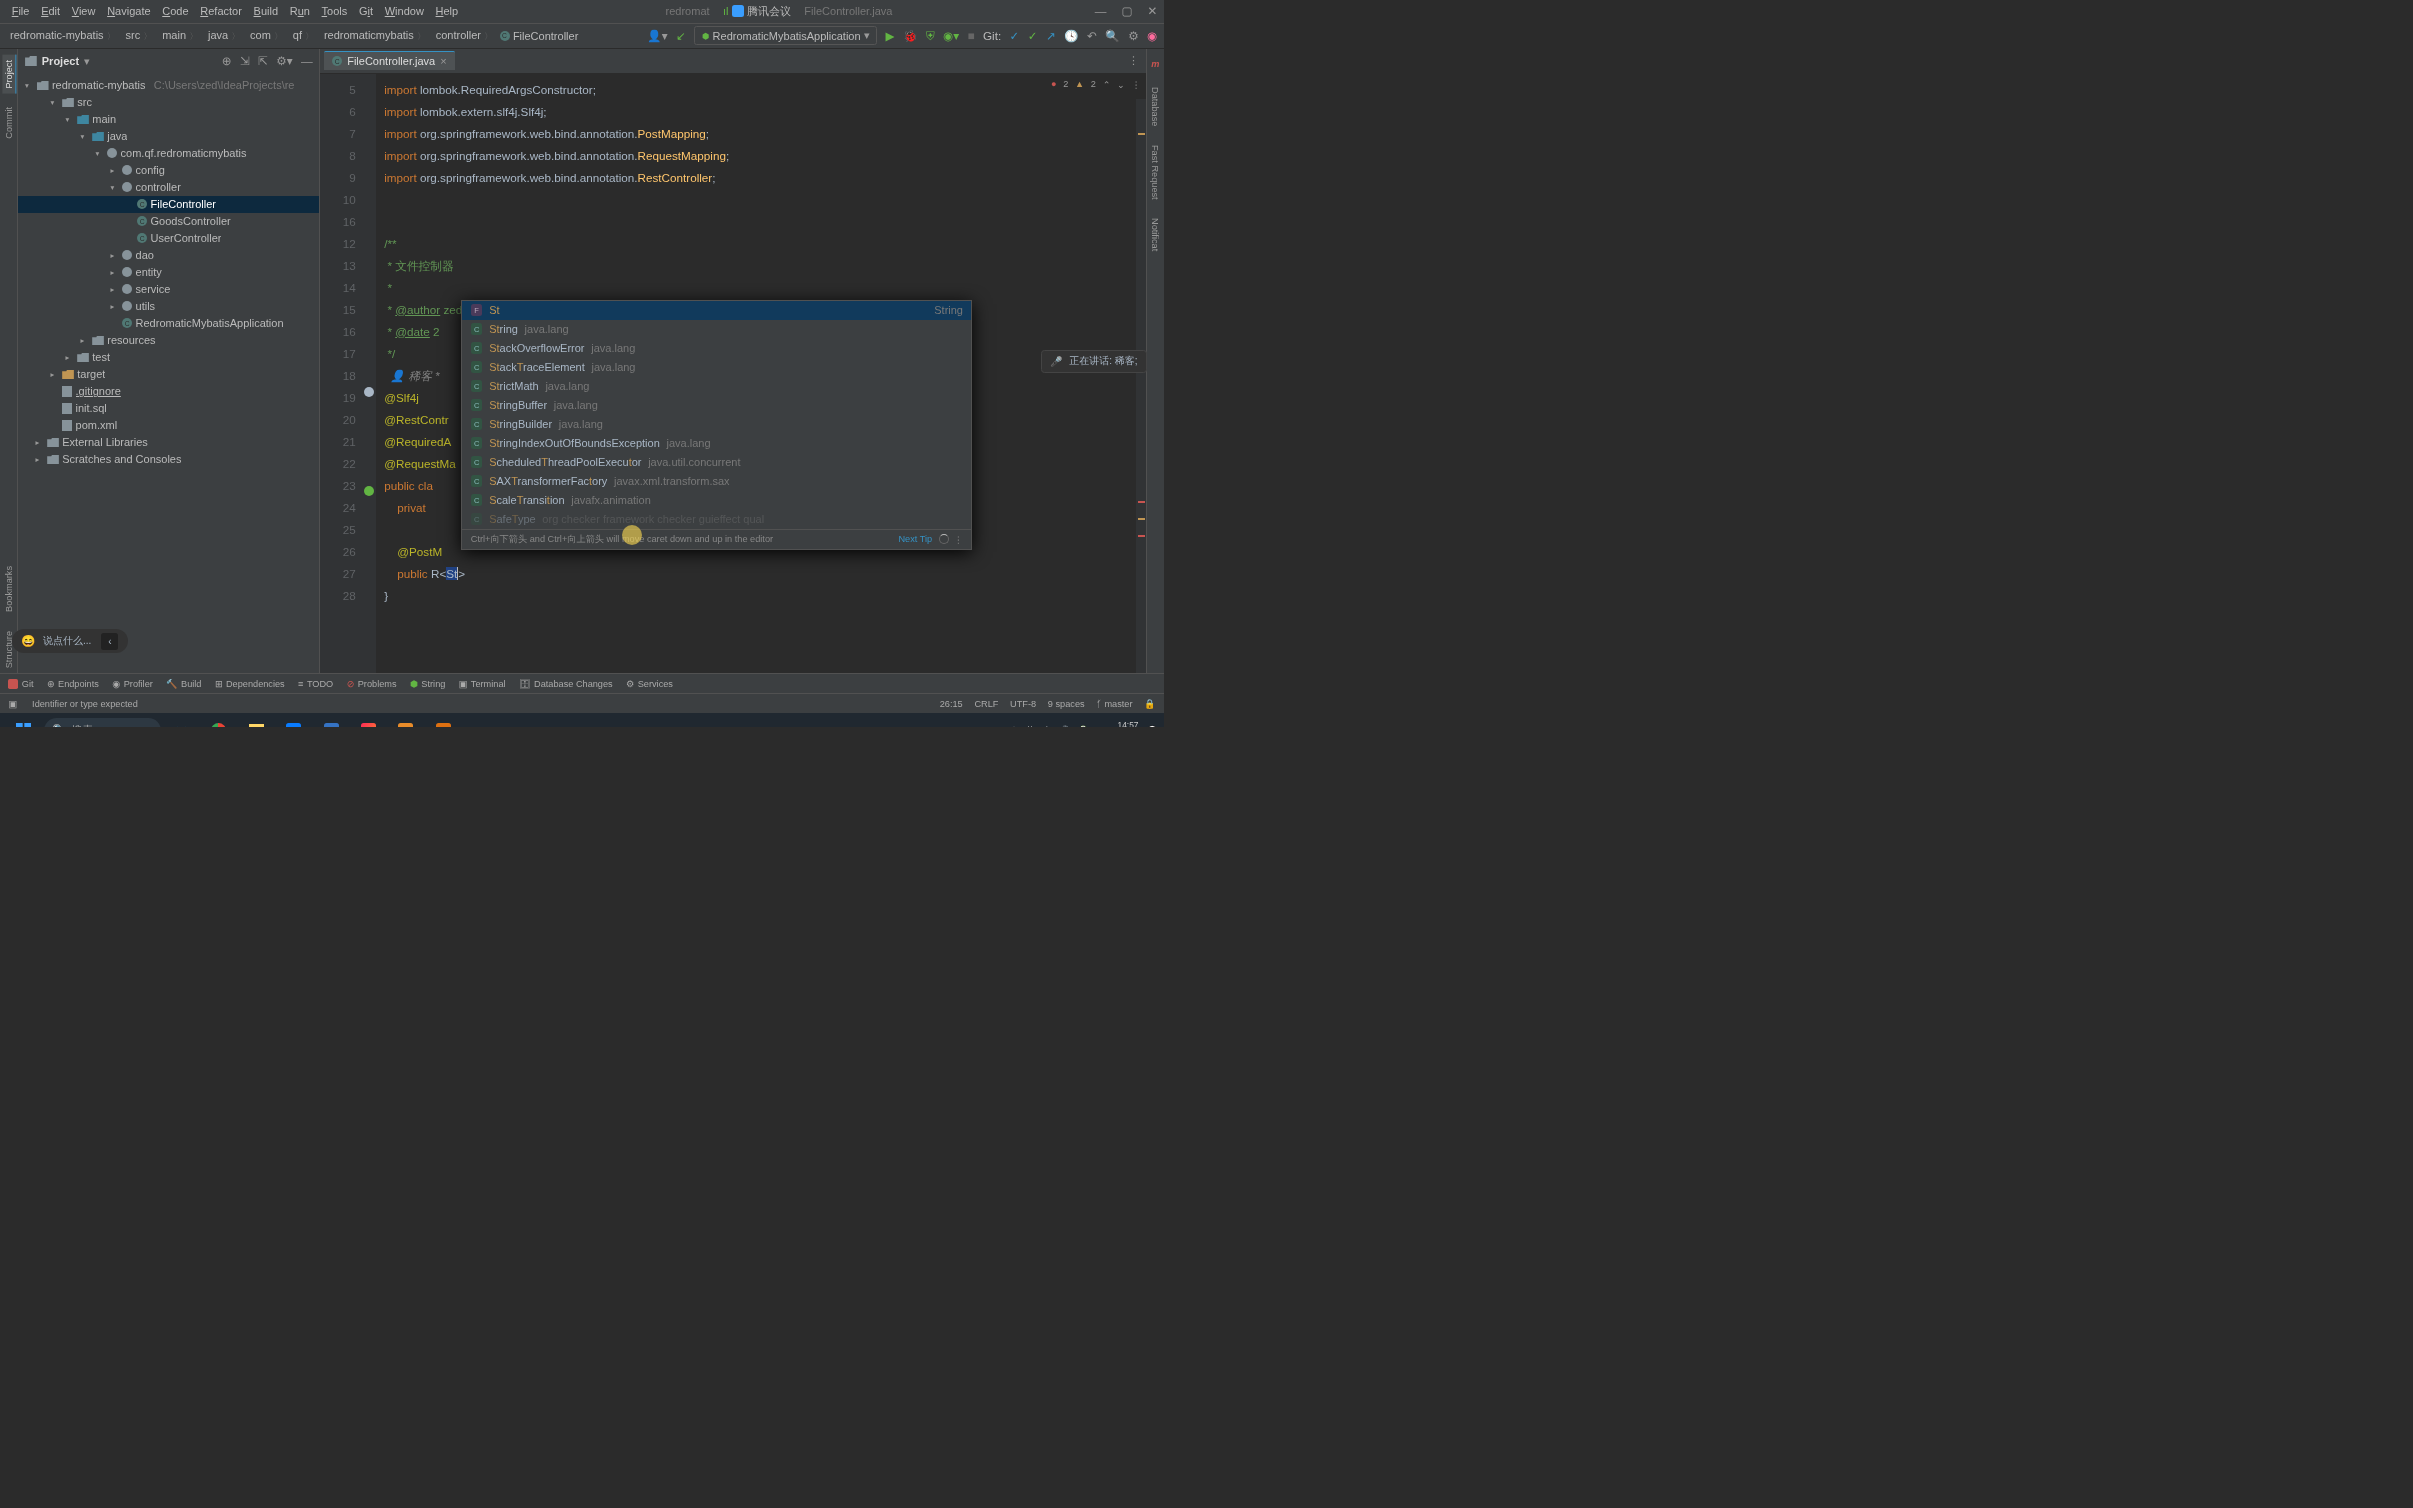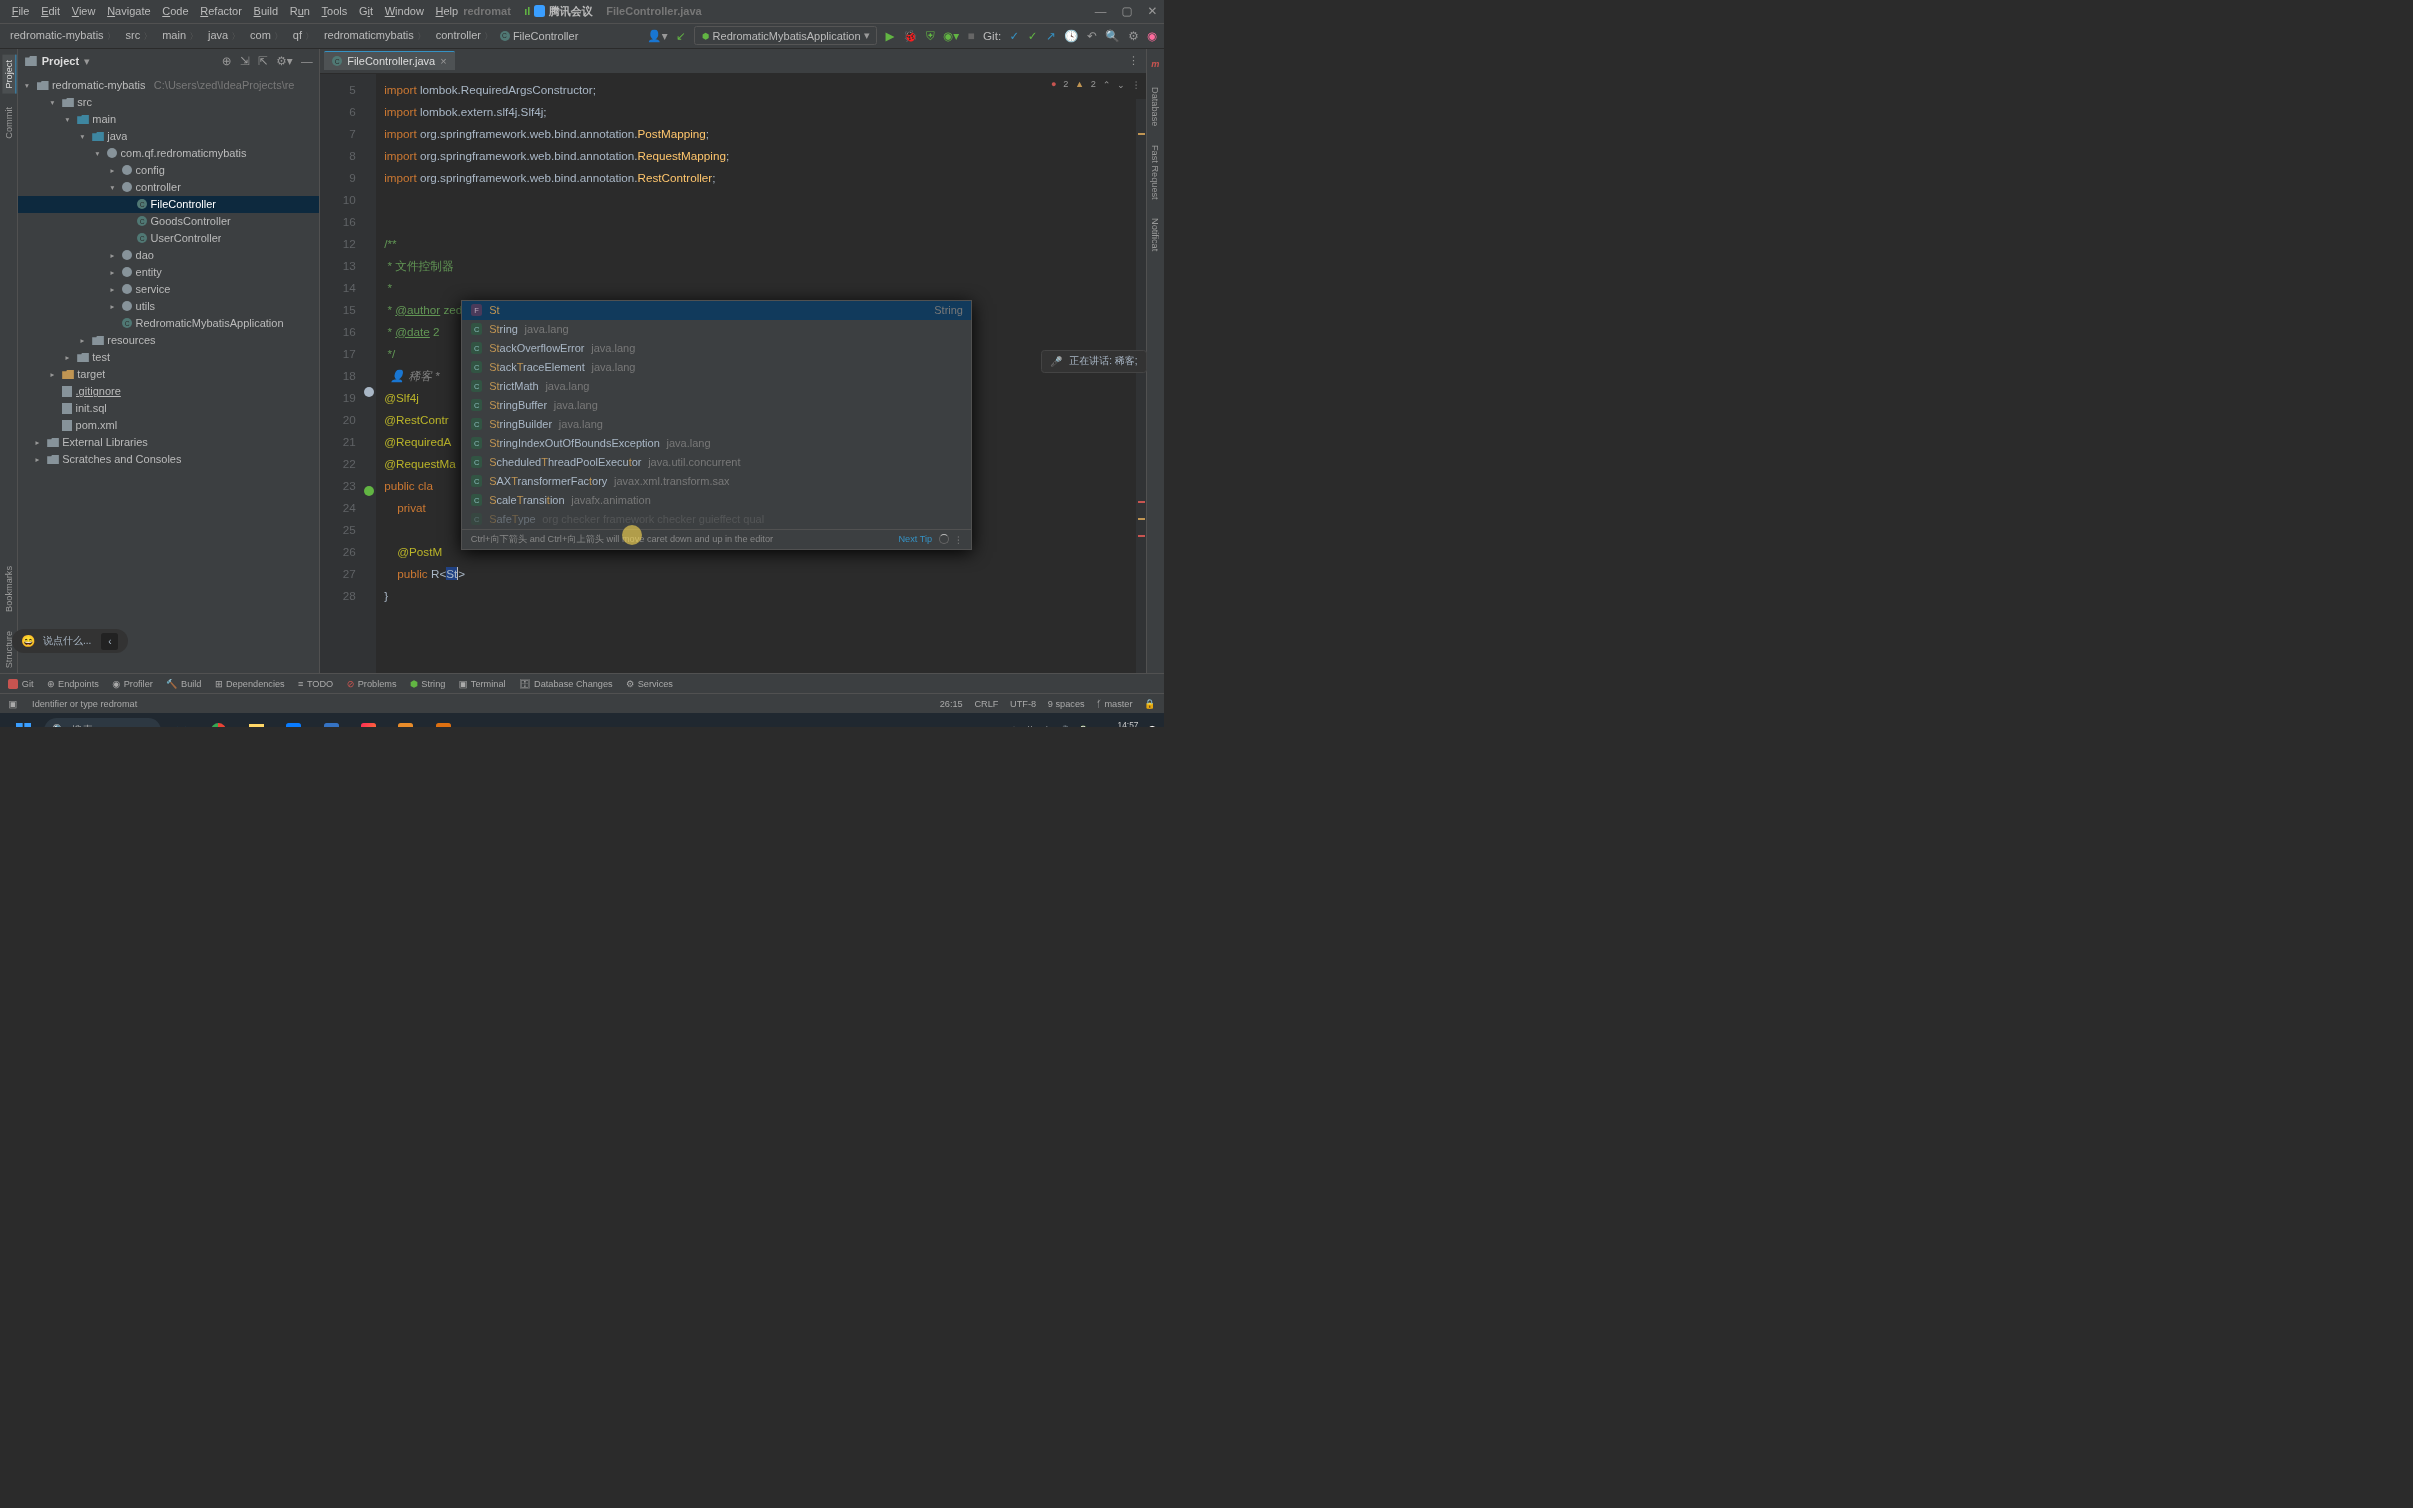--- a/index.html
+++ b/index.html
@@ -1,21 +1,21 @@
 <!DOCTYPE html>
 <html style="font-size:13.4px"><head>
 <meta charset="utf-8">
 <style>
 * { margin:0; padding:0; box-sizing:border-box; font-family:"Segoe UI",Arial,sans-serif; }
 body { background:#2b2b2b; color:#a9b7c6; font-size:11px; overflow:hidden; width:1164px; height:727px; position:relative; }
 .title-bar { height:23.5px; background:#3c3f41; display:flex; align-items:center; padding:0 6.7px; border-bottom:0.8px solid #515151;}
 .menu-items { display:flex; gap:1.7px; }
 .menu-items span { padding:1.7px 5px; cursor:default; color:#bbbbbb; }
 .menu-items span u { text-decoration:underline; }
-.title-center { flex:1; text-align:center; color:#777; display:flex; align-items:center; gap:13.4px;font-weight:bold;}
+.title-center { flex:1; text-align:center; color:#777; display:flex; align-items:center; justify-content:center; gap:13.4px;}
 .tc-app { display:flex; align-items:center; gap:3.4px; color:#bbb;}
 .tc-icon { width:11.7px; height:11.7px; background:#3a9eff; border-radius:2.5px; position:relative; }
 .win-controls { display:flex; gap:15px; color:#999; font-size:11.7px;}
 .nav-bar { height:25px; background:#3c3f41; display:flex; align-items:center; padding:0 6.7px; border-bottom:0.8px solid #2b2b2b; gap:3.4px;}
 .crumb { color:#bbbbbb; padding:0.8px 3.4px; }
 .crumb.sep::after { content:"〉"; color:#666; padding-left:3.4px; font-size:8.4px;}
 .crumb-file { color:#bbb; display:flex; align-items:center; gap:3.4px;}
 .cf-icon { width:10px; height:10px; background:#507874; border-radius:50%; display:inline-flex; align-items:center; justify-content:center; font-size:6.7px; color:#2b2b2b;}
 .nav-right { margin-left:auto; display:flex; align-items:center; gap:8.4px; color:#999;}
 .run-config { background:#3c3f41; border:0.8px solid #555; border-radius:2.5px; padding:1.7px 6.7px; display:flex; align-items:center; gap:3.4px; color:#bbb;}
@@ -520,21 +520,21 @@
       <span>Database Changes</span>
     </div>
   <div class="tb">
       <span>⚙</span>
       <span>Services</span>
     </div>
 </div>
 
 <div class="status-bar">
   <span>▣</span>
-  <span class="sleft">Identifier or type redromat</span>
+  <span class="sleft">Identifier or type expected</span>
   <div class="sright">
     <span>26:15</span>
     <span>CRLF</span>
     <span>UTF-8</span>
     <span>9 spaces</span>
     <span>ᚶ <span>master</span></span>
     <span>🔒</span>
   </div>
 </div>
 

